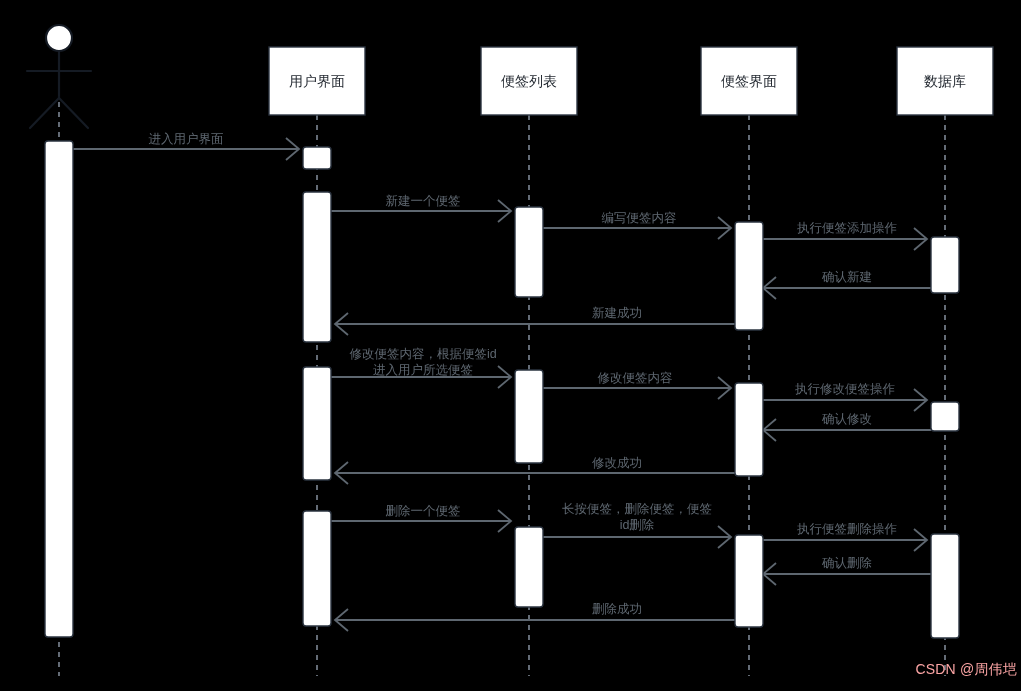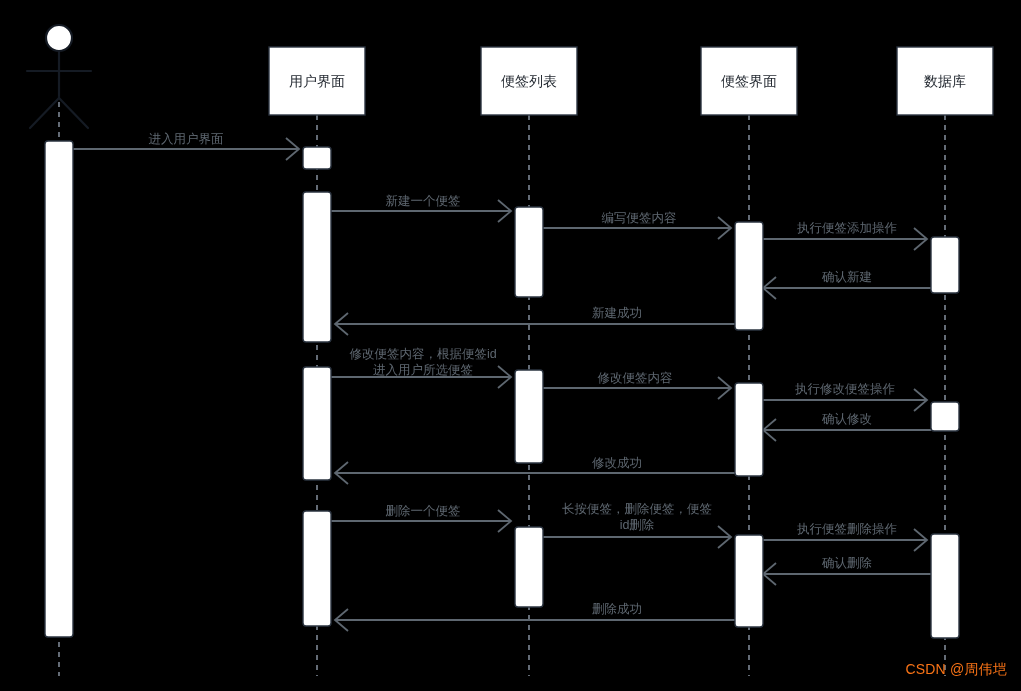--- a/index.html
+++ b/index.html
@@ -73,23 +73,23 @@
     fill: none;
     stroke-linecap: round;
   }
   .actor-head {
     fill: #ffffff;
     stroke: #151b24;
     stroke-width: 2.2;
   }
   .watermark {
     position: absolute;
-    right: 14px;
+    right: 4px;
     bottom: 12px;
-    color: #f97316;
+    color: #fca5a5;
     font-family: "Liberation Sans", "DejaVu Sans", sans-serif;
     font-size: 14px;
     letter-spacing: 0.2px;
     white-space: nowrap;
   }
 </style>
 </head>
 <body>
 
 <div id="canvas">

